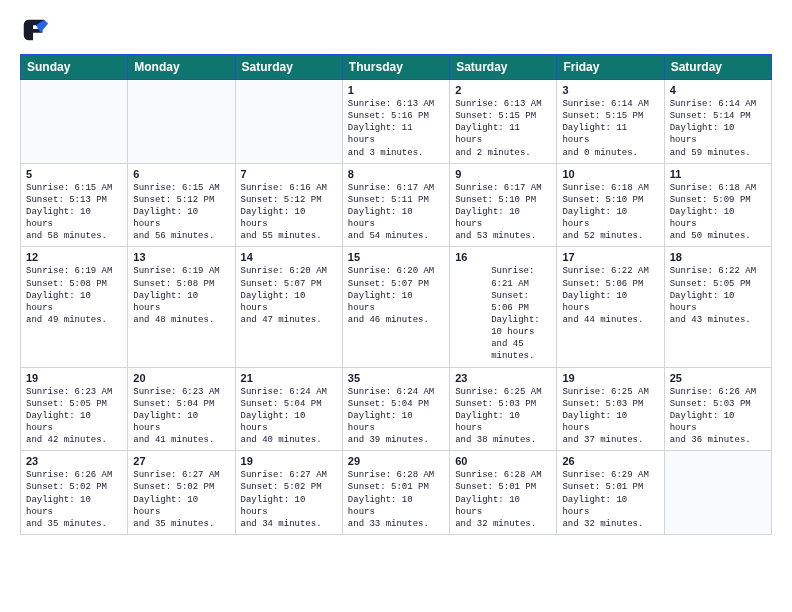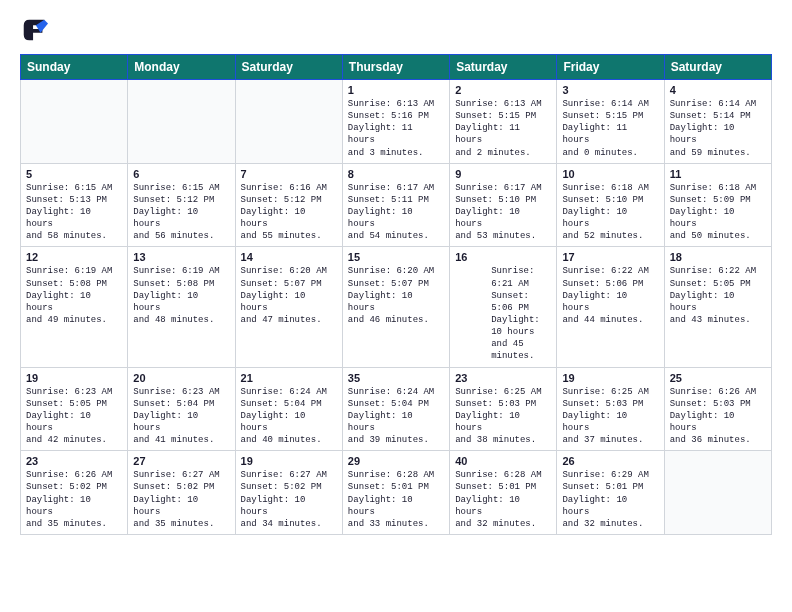--- a/index.html
+++ b/index.html
@@ -343,21 +343,21 @@
 and 34 minutes.</div>
           </td>
           <td>
             <div class="day-number">29</div>
             <div class="day-info" style="white-space: pre-line;">Sunrise: 6:28 AM
 Sunset: 5:01 PM
 Daylight: 10 hours
 and 33 minutes.</div>
           </td>
           <td>
-            <div class="day-number">40</div>
+            <div class="day-number">60</div>
             <div class="day-info" style="white-space: pre-line;">Sunrise: 6:28 AM
 Sunset: 5:01 PM
 Daylight: 10 hours
 and 32 minutes.</div>
           </td>
           <td>
             <div class="day-number">26</div>
             <div class="day-info" style="white-space: pre-line;">Sunrise: 6:29 AM
 Sunset: 5:01 PM
 Daylight: 10 hours

